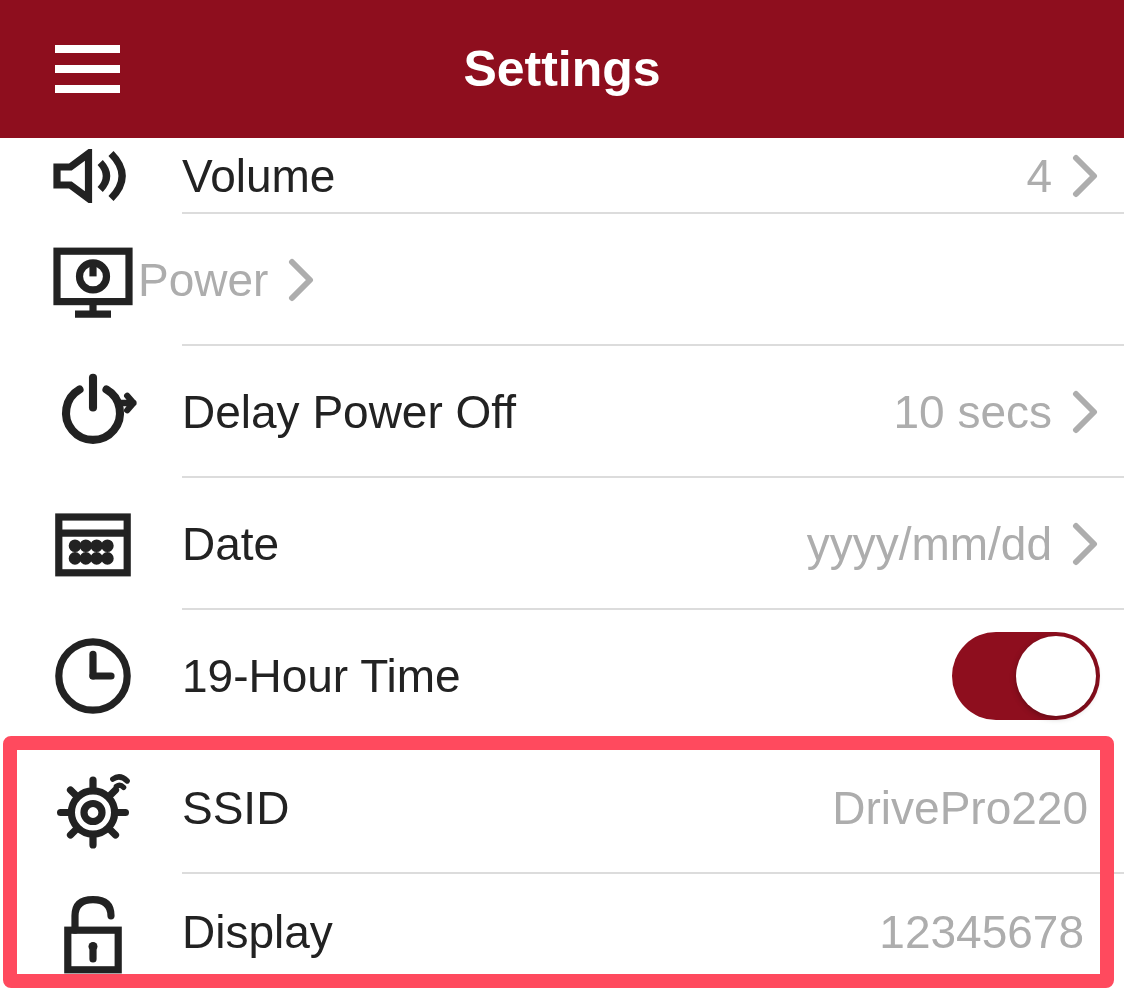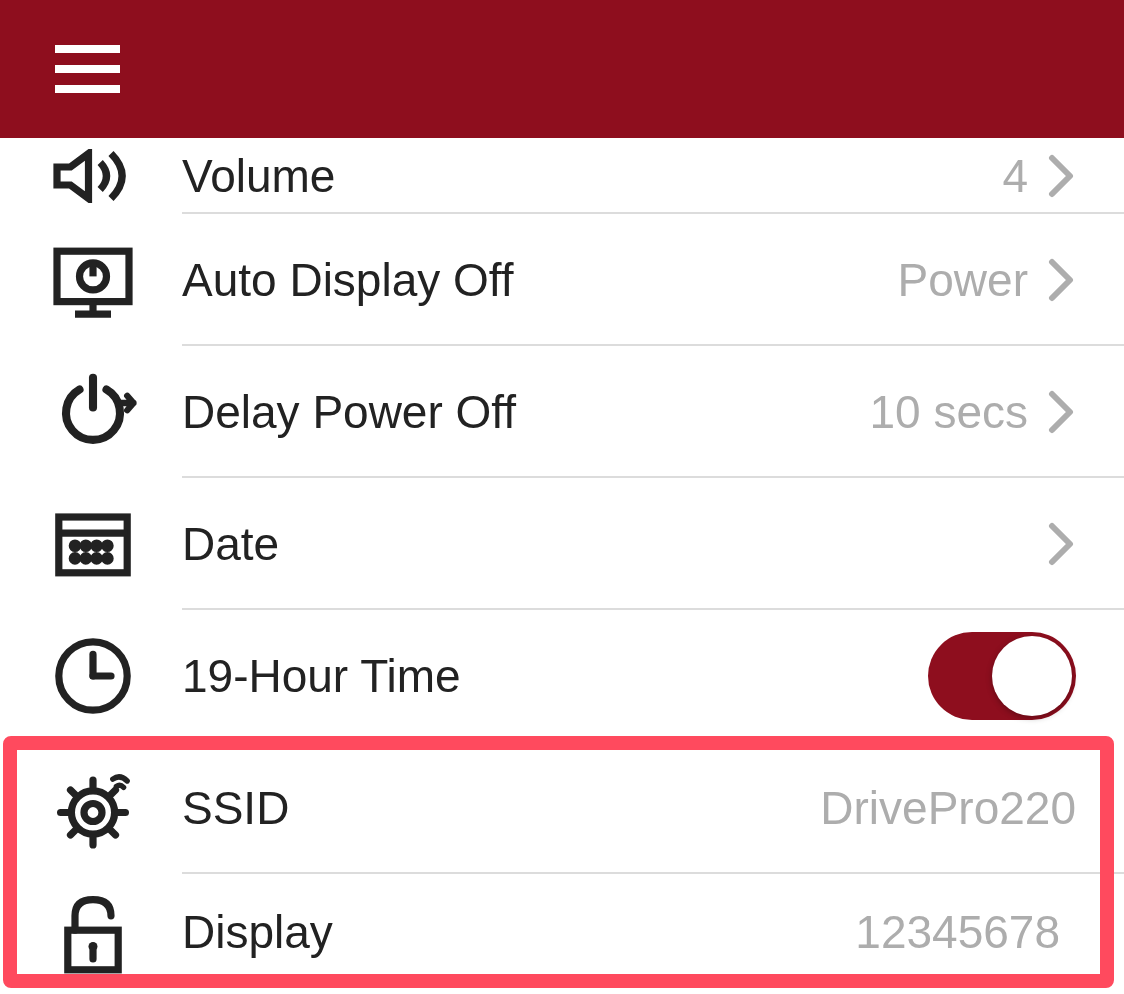--- a/index.html
+++ b/index.html
@@ -45,21 +45,21 @@
       text-align: center;
     }
     .list {
       background: #fff;
     }
     .row {
       display: flex;
       align-items: center;
       height: 132px;
       padding-left: 48px;
-      padding-right: 48px;
+      padding-right: 24px;
       position: relative;
     }
     .row::after {
       content: '';
       position: absolute;
       bottom: 0;
       left: 182px;
       right: 0;
       height: 2px;
       background: #dcdcdc;
@@ -134,20 +134,21 @@
   </style>
 </head>
 <body>
 
 <div class="header">
   <div class="menu-icon">
     <span></span>
     <span></span>
     <span></span>
   </div>
+  <div class="header-title">Settings</div>
 </div>
 
 <div class="settings-container">
   <div class="list">
 
     <div class="row row-first">
       <div class="row-icon">
         <svg viewBox="0 0 100 60" fill="none" stroke="#222" stroke-width="8">
           <path d="M10 20 L25 20 L45 5 L45 55 L25 40 L10 40 Z" fill="none"></path>
           <path d="M58 15 Q72 30 58 45" fill="none"></path>
@@ -166,21 +167,20 @@
     <div class="row">
       <div class="row-icon">
         <svg viewBox="0 0 100 100" fill="none" stroke="#222" stroke-width="8">
           <rect x="10" y="18" width="80" height="56" fill="none"></rect>
           <line x1="30" y1="88" x2="70" y2="88"></line>
           <line x1="50" y1="74" x2="50" y2="88"></line>
           <circle cx="50" cy="46" r="15" fill="none"></circle>
           <line x1="50" y1="30" x2="50" y2="46"></line>
         </svg>
       </div>
-      <div class="row-label">Auto Display Off</div>
       <div class="row-value">Power</div>
       <div class="chevron">
         <svg viewBox="0 0 28 44">
             <path d="M4 4 L22 22 L4 40" stroke="#adadad" stroke-width="6" fill="none" stroke-linecap="round" stroke-linejoin="round"></path>
           </svg>
       </div>
     </div>
 
     <div class="row">
       <div class="row-icon">
@@ -208,20 +208,21 @@
           <circle cx="42" cy="52" r="3" fill="#222"></circle>
           <circle cx="54" cy="52" r="3" fill="#222"></circle>
           <circle cx="66" cy="52" r="3" fill="#222"></circle>
           <circle cx="30" cy="66" r="3" fill="#222"></circle>
           <circle cx="42" cy="66" r="3" fill="#222"></circle>
           <circle cx="54" cy="66" r="3" fill="#222"></circle>
           <circle cx="66" cy="66" r="3" fill="#222"></circle>
         </svg>
       </div>
       <div class="row-label">Date</div>
+      <div class="row-value">yyyy/mm/dd</div>
       <div class="chevron">
         <svg viewBox="0 0 28 44">
             <path d="M4 4 L22 22 L4 40" stroke="#adadad" stroke-width="6" fill="none" stroke-linecap="round" stroke-linejoin="round"></path>
           </svg>
       </div>
     </div>
 
     <div class="row no-divider">
       <div class="row-icon">
         <svg viewBox="0 0 100 100" fill="none" stroke="#222" stroke-width="8">
@@ -240,21 +241,21 @@
       <div class="row-icon">
         <svg viewBox="0 0 100 100" fill="none" stroke="#222" stroke-width="8">
           <circle cx="50" cy="55" r="10" fill="none"></circle>
           <circle cx="50" cy="55" r="24" fill="none"></circle>
           <path d="M50 19 L50 27 M75 30 L68 37 M86 55 L78 55 M75 80 L68 73 M50 91 L50 83 M25 80 L32 73 M14 55 L22 55 M25 30 L32 37" stroke-linecap="round"></path>
           <path d="M72 18 Q80 12 88 20" fill="none" stroke-width="6" stroke-linecap="round"></path>
           <path d="M76 26 Q80 23 84 27" fill="none" stroke-width="6" stroke-linecap="round"></path>
         </svg>
       </div>
       <div class="row-label">SSID</div>
-      <div class="row-value" style="margin-right:0">DrivePro220</div>
+      <div class="row-value" style="margin-right:12px">DrivePro220</div>
     </div>
 
     <div class="row no-divider" style="height:116px">
       <div class="row-icon">
         <svg viewBox="0 0 100 100" fill="none" stroke="#222" stroke-width="8">
           <path d="M30 48 L30 32 Q30 14 50 14 Q70 14 70 32" fill="none" stroke-linecap="round"></path>
           <rect x="22" y="48" width="56" height="44" fill="none"></rect>
           <circle cx="50" cy="66" r="5" fill="#222" stroke="none"></circle>
           <line x1="50" y1="66" x2="50" y2="80" stroke-linecap="round"></line>
         </svg>

